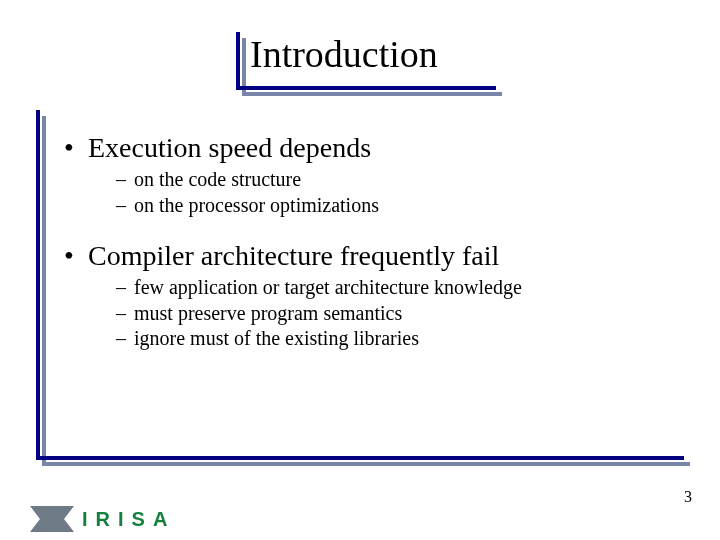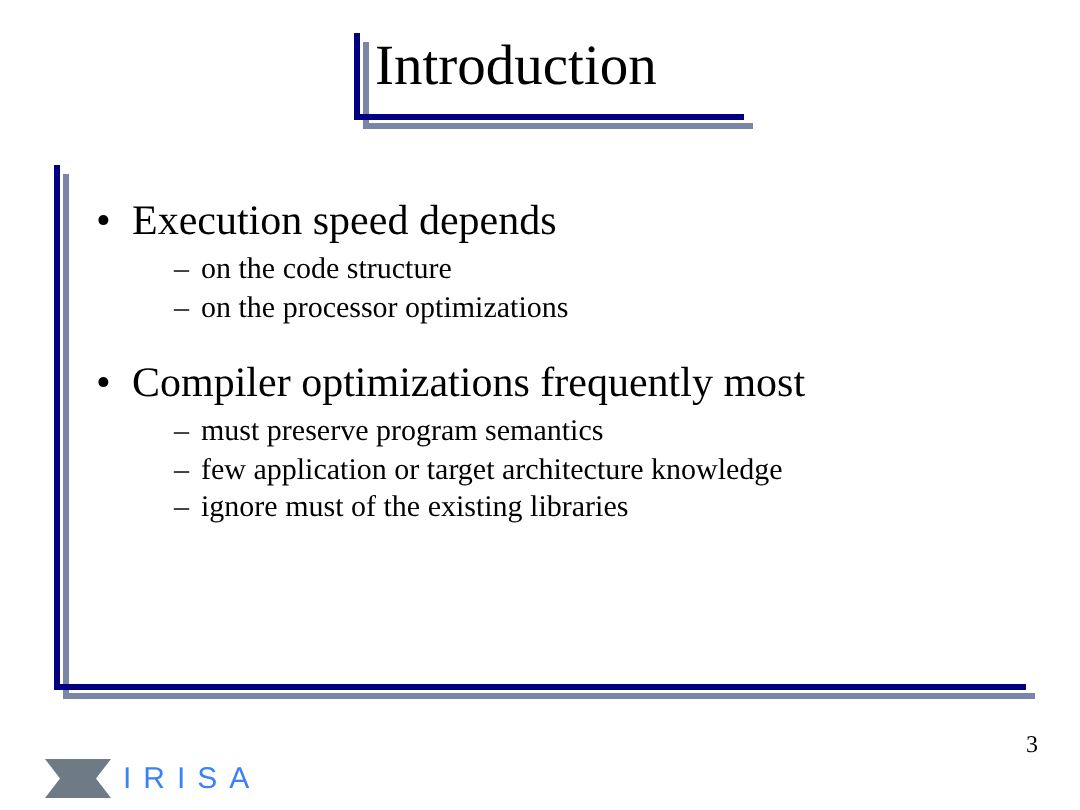--- a/index.html
+++ b/index.html
@@ -14,21 +14,21 @@
   }
   .slide {
     position: relative;
     width: 720px;
     height: 540px;
     box-sizing: border-box;
   }
   .title-wrap {
     position: absolute;
     left: 236px;
-    top: 22px;
+    top: 32px;
     width: 260px;
     height: 58px;
   }
   .title-shadow {
     position: absolute;
     left: 6px;
     top: 6px;
     width: 100%;
     height: 100%;
     border-left: 4px solid #7a86a8;
@@ -110,24 +110,24 @@
     position: absolute;
     left: 30px;
     bottom: 8px;
     display: flex;
     align-items: center;
     gap: 8px;
   }
   .logo-mark svg { display: block; }
   .logo-text {
     font-family: Arial, Helvetica, sans-serif;
-    font-weight: normal;
+    font-weight: bold;
     font-size: 20px;
     letter-spacing: 8px;
-    color: #3b82f6;
+    color: #15803d;
   }
 </style>
 </head>
 <body>
 
 <div class="slide">
 
   <div class="title-wrap">
     <div class="title-shadow"></div>
     <div class="title-box">Introduction</div>
@@ -136,23 +136,23 @@
   <div class="body-wrap">
     <div class="body-shadow"></div>
     <div class="body-box">
 
       <div class="bullet-main">Execution speed depends</div>
       <div class="bullet-sub">on the code structure</div>
       <div class="bullet-sub">on the processor optimizations</div>
 
       <div class="gap"></div>
 
-      <div class="bullet-main">Compiler optimizations frequently most</div>
+      <div class="bullet-main">Compiler architecture frequently fail</div>
+      <div class="bullet-sub">few application or target architecture knowledge</div>
       <div class="bullet-sub">must preserve program semantics</div>
-      <div class="bullet-sub">few application or target architecture knowledge</div>
       <div class="bullet-sub">ignore must of the existing libraries</div>
 
     </div>
   </div>
 
   <div class="page-num">3</div>
 
   <div class="logo">
     <span class="logo-mark">
       <svg width="44" height="26" viewBox="0 0 44 26">

